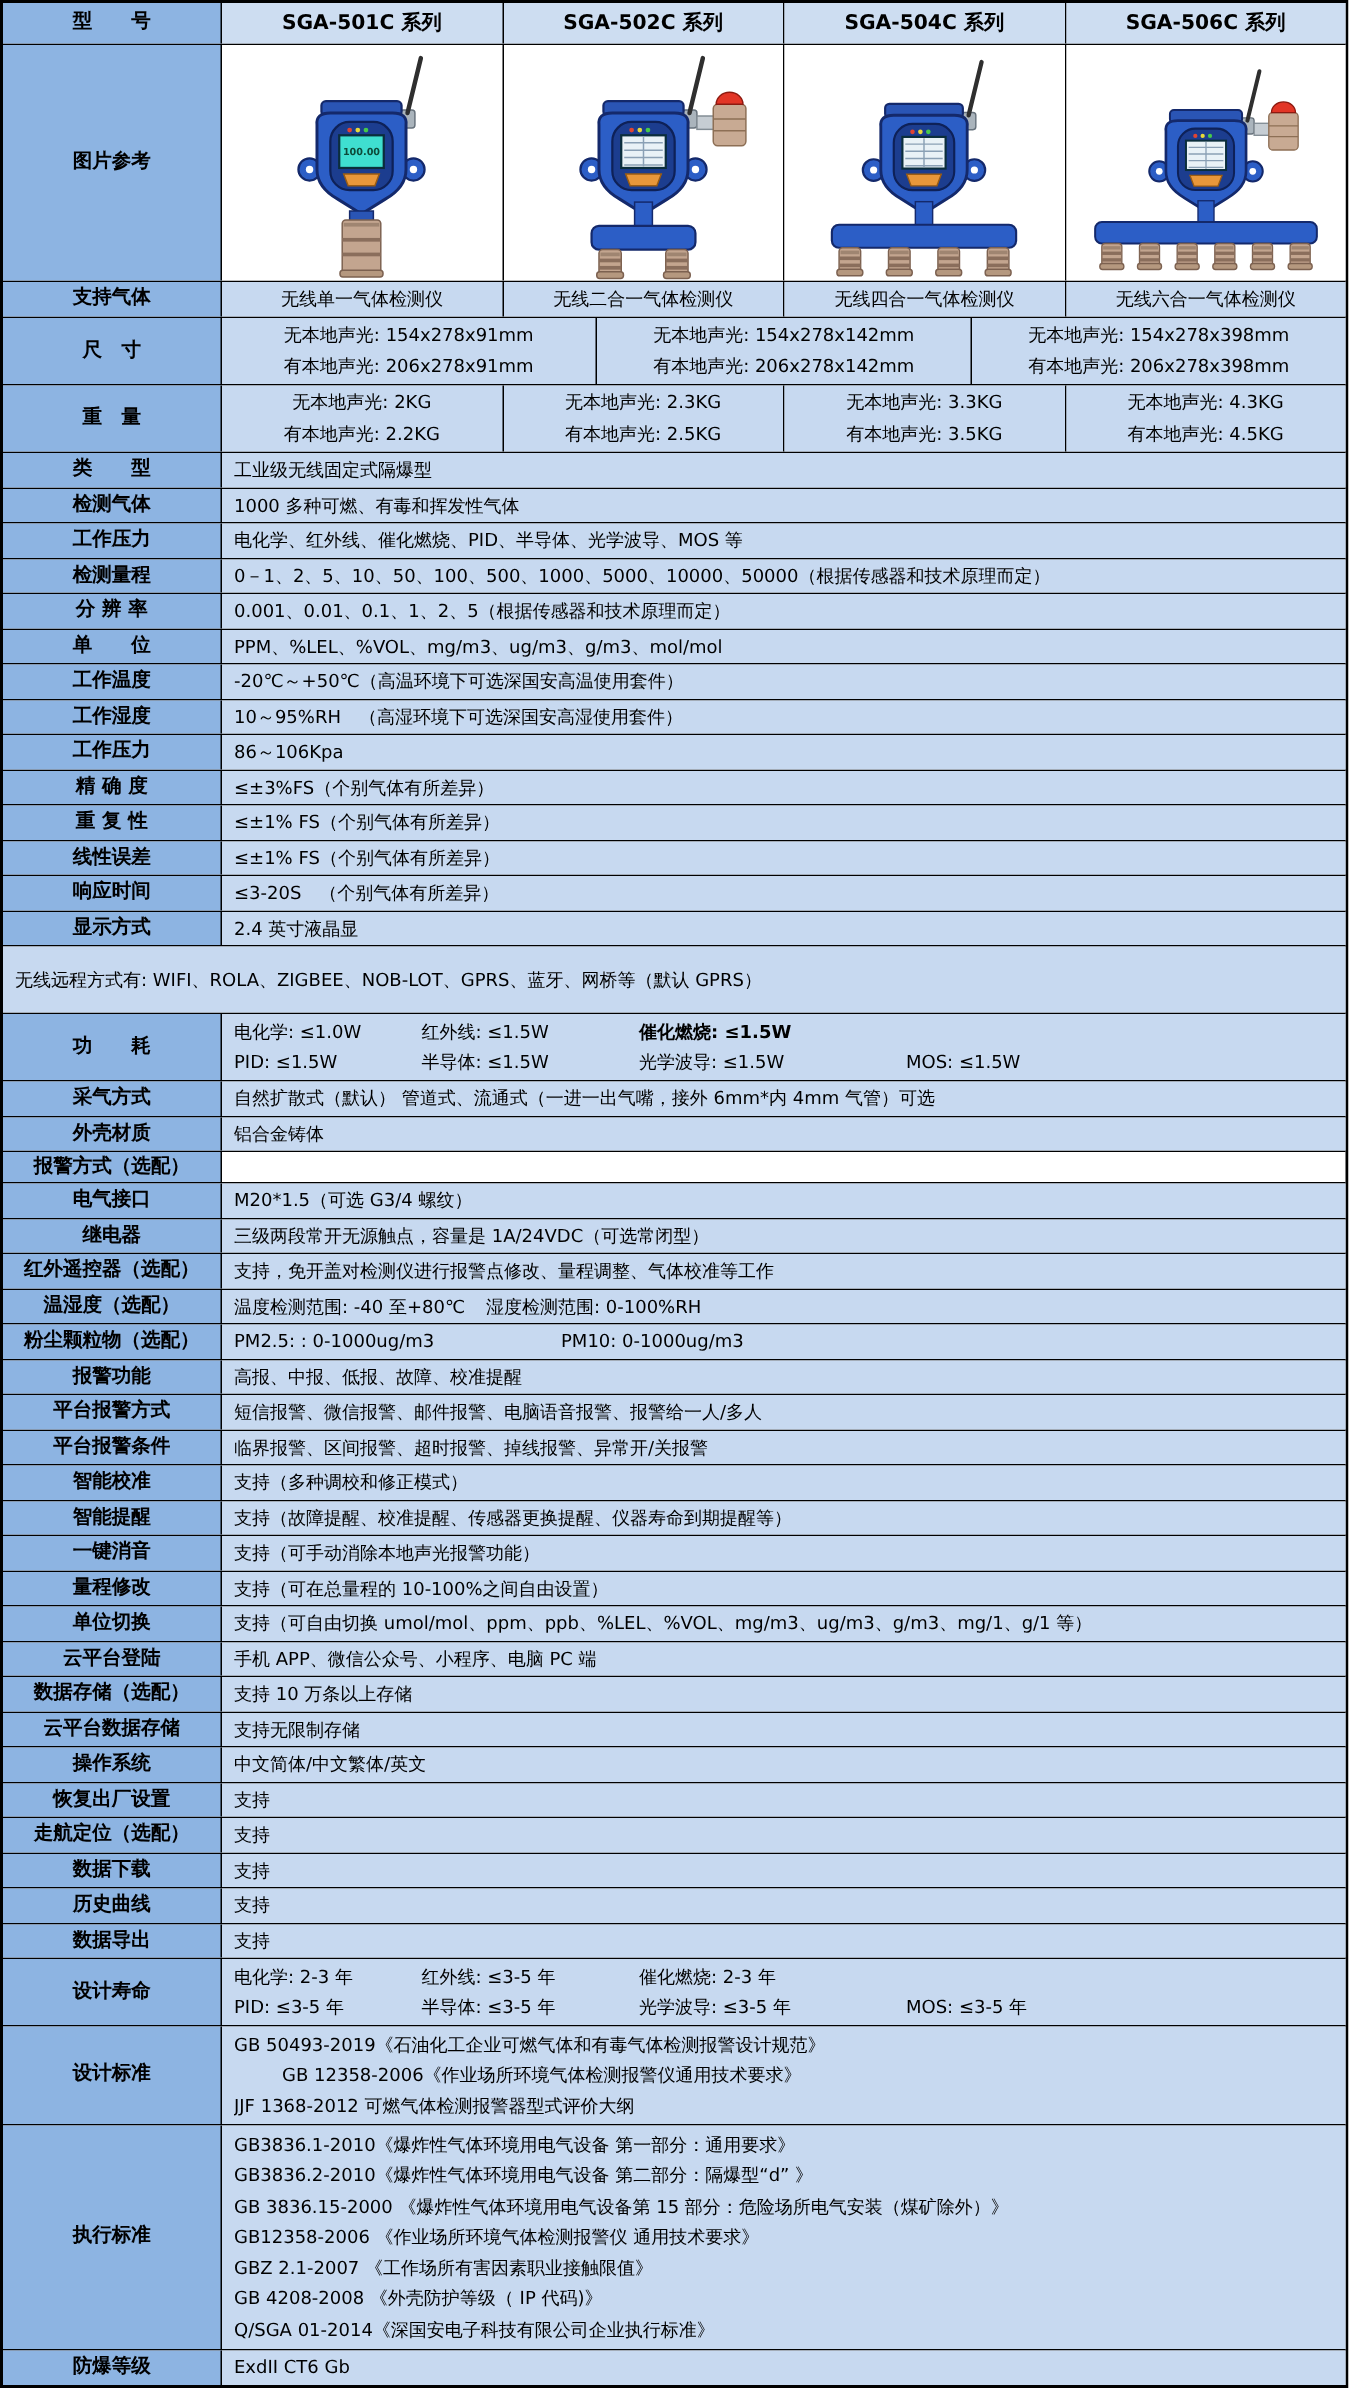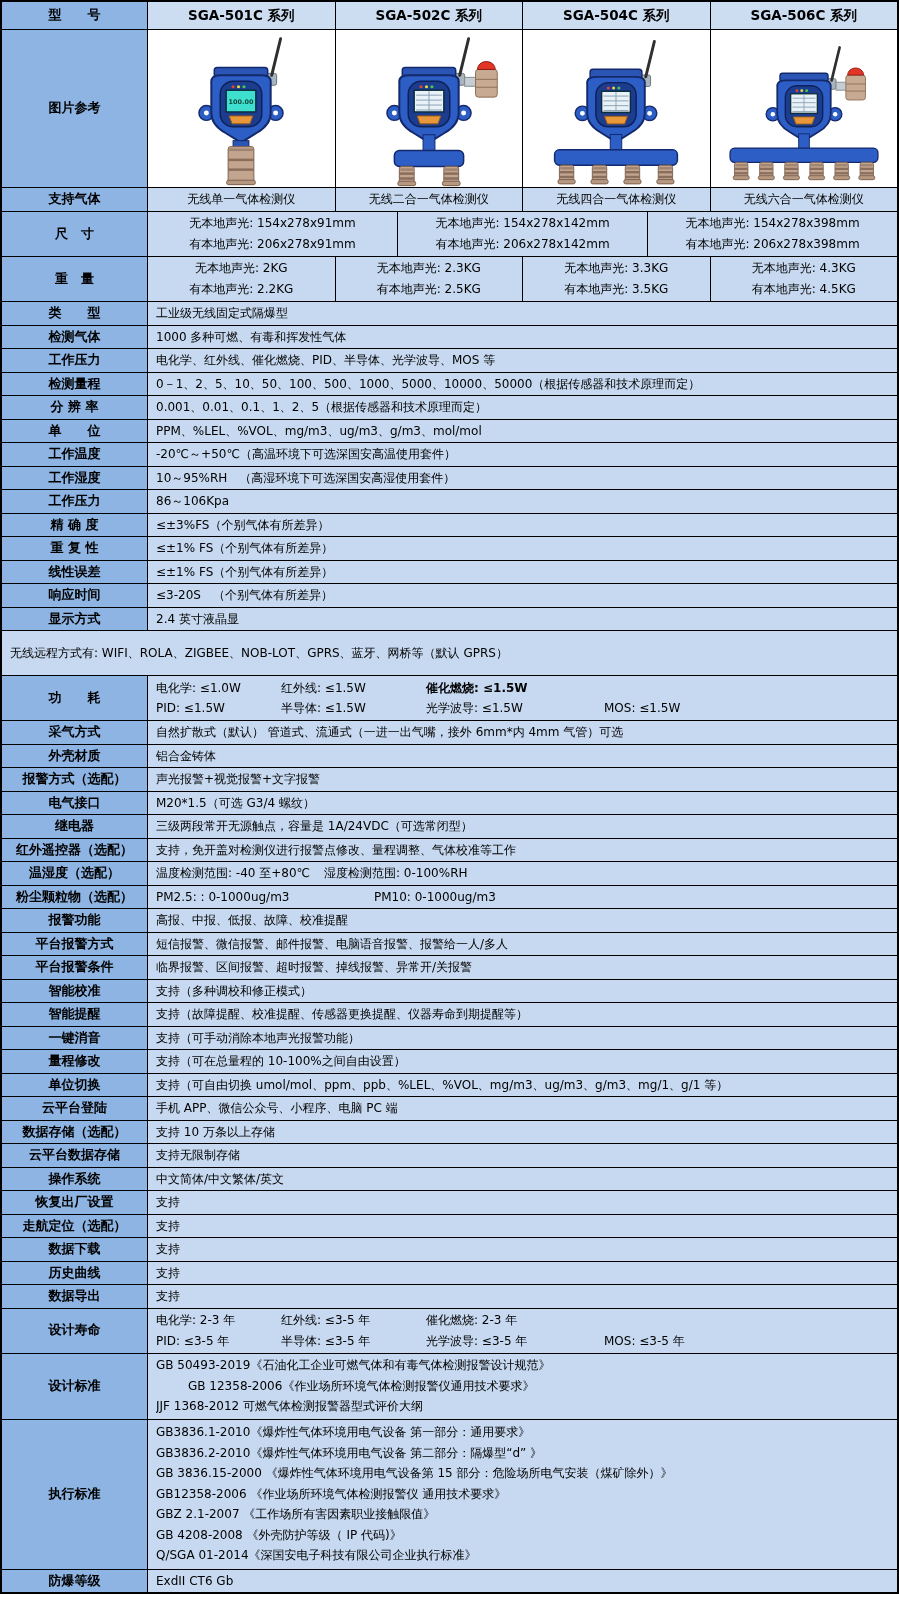--- a/index.html
+++ b/index.html
@@ -445,23 +445,20 @@
       </div>
     </div>
     <div class="row" style="min-height: 21px;">
       <div class="lab">外壳材质</div>
       <div class="val">
         <div class="line"><div class="seg" style="min-width: 0px;">铝合金铸体</div></div>
       </div>
     </div>
     <div class="row" style="min-height: 21px;">
       <div class="lab">报警方式（选配）</div>
-      <div class="val">
-        <div class="line"><div class="seg" style="min-width: 0px;">声光报警+视觉报警+文字报警</div></div>
-      </div>
     </div>
     <div class="row" style="min-height: 21px;">
       <div class="lab">电气接口</div>
       <div class="val">
         <div class="line"><div class="seg" style="min-width: 0px;">M20*1.5（可选 G3/4 螺纹）</div></div>
       </div>
     </div>
     <div class="row" style="min-height: 21px;">
       <div class="lab">继电器</div>
       <div class="val">

